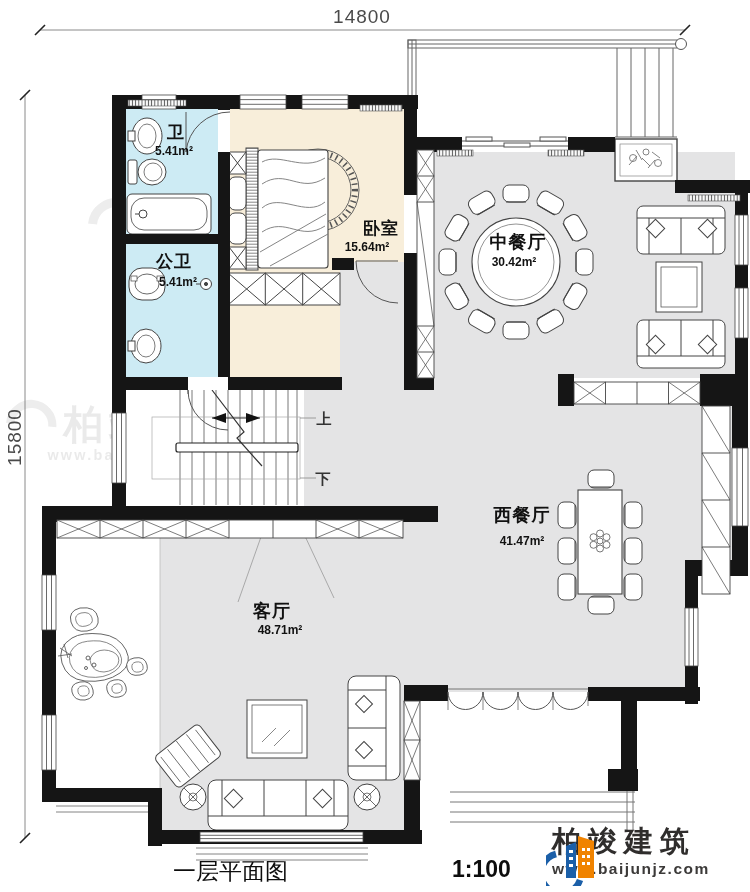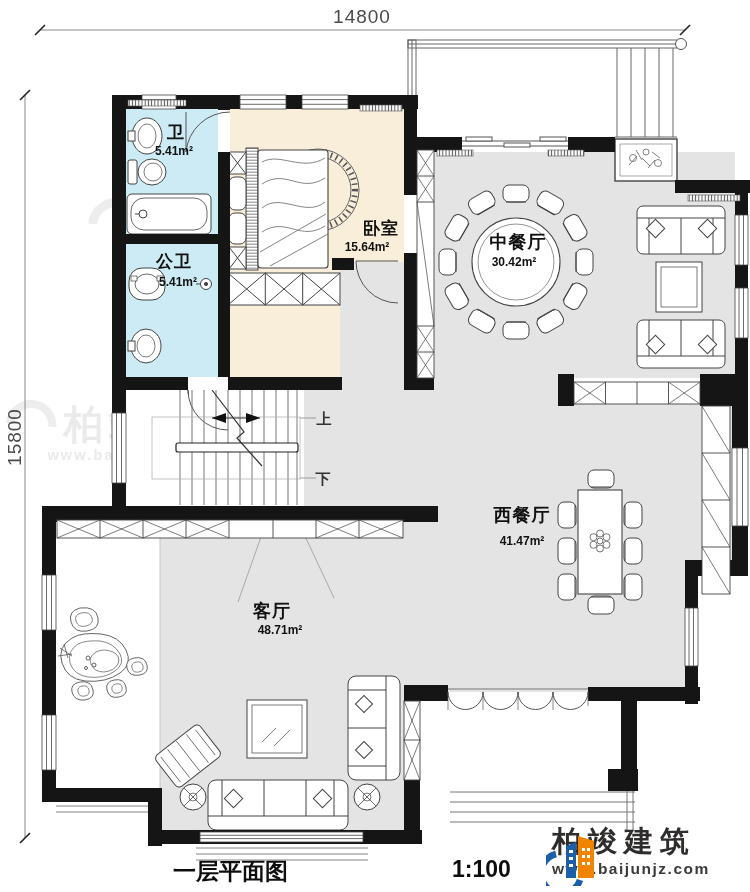--- a/index.html
+++ b/index.html
@@ -6,21 +6,21 @@
   #canvas{position:relative;width:750px;height:892px;background:#fff;overflow:hidden;
           font-family:"Liberation Sans","DejaVu Sans",sans-serif;}
   svg{position:absolute;left:0;top:0;}
   .lbl{position:absolute;transform:translate(-50%,-50%);color:#111;white-space:nowrap;line-height:1;}
   .room-name{font-weight:bold;font-size:17px;letter-spacing:1px;}
   .room-name.big{font-size:18px;}
   .room-area{font-size:12px;font-weight:600;}
   .dim{color:#4a4a4a;font-size:19px;letter-spacing:1px;}
   .dim.vert{transform:translate(-50%,-50%) rotate(-90deg);}
   .stair-lbl{font-size:15px;color:#333;font-weight:600;}
-  .caption{position:absolute;top:856px;font-size:23px;color:#0d0d0d;font-weight:700;white-space:nowrap;}
+  .caption{position:absolute;top:856px;font-size:23px;color:#0d0d0d;font-weight:400;white-space:nowrap;}
   .wm{position:absolute;color:rgba(125,125,125,0.16);font-weight:bold;pointer-events:none;white-space:nowrap;}
   .wm .row{display:flex;align-items:center;}
   .wm .ring{width:38px;height:38px;border:9px solid rgba(125,125,125,0.14);border-left-color:transparent;
             border-bottom-color:transparent;border-radius:50%;transform:rotate(-40deg);margin-right:8px;flex:0 0 auto;}
   .wm .t{font-size:44px;letter-spacing:7px;}
   .wm .u{font-size:16px;letter-spacing:2.5px;margin-top:-4px;margin-left:46px;}
   .logo{position:absolute;left:546px;top:826px;display:flex;align-items:flex-start;}
   .logo .txt{margin-left:6px;}
   .logo .name{font-size:29px;font-weight:900;color:#2f2d2c;letter-spacing:7px;line-height:1.1;}
   .logo .site{font-size:15.5px;font-weight:bold;color:#3c3a39;letter-spacing:1.5px;margin-top:2px;}

